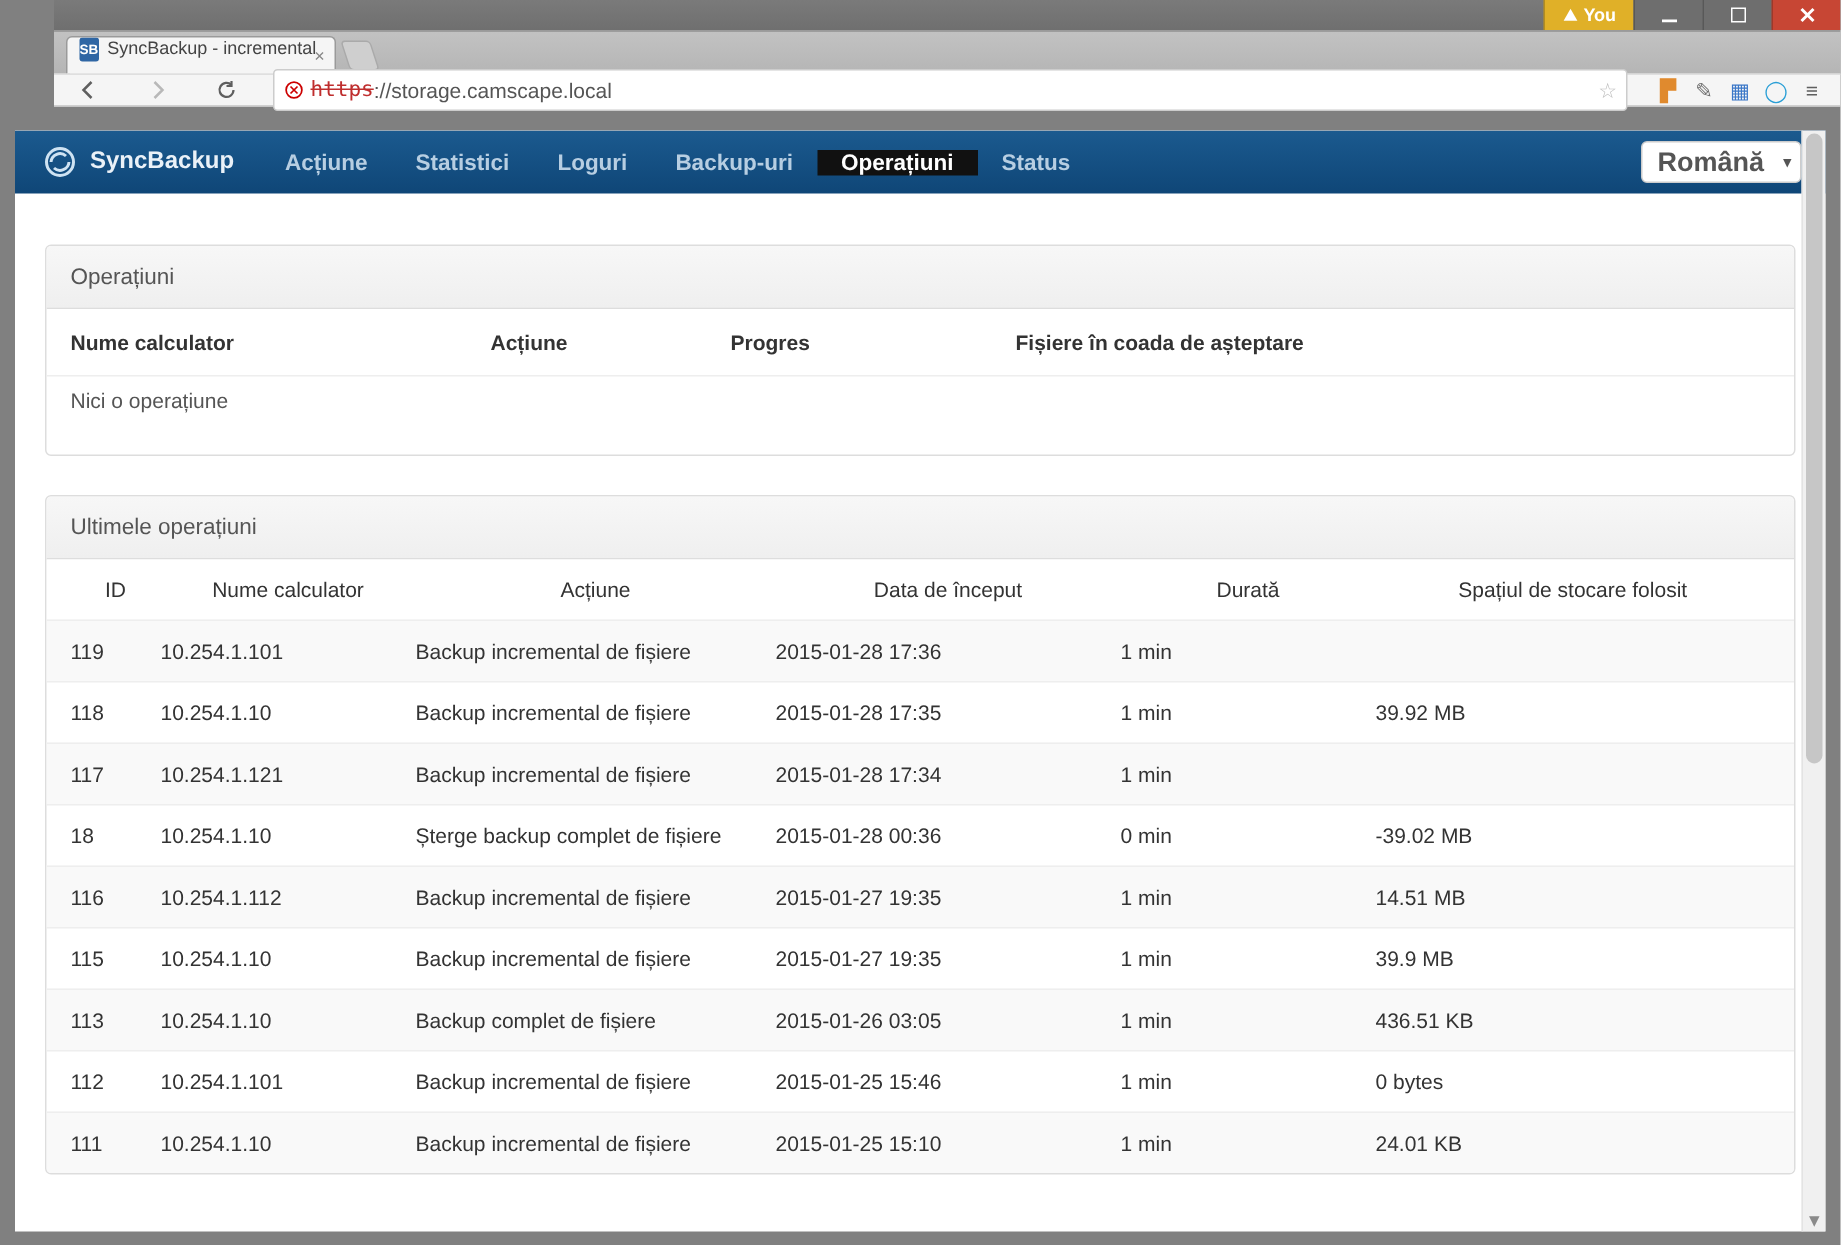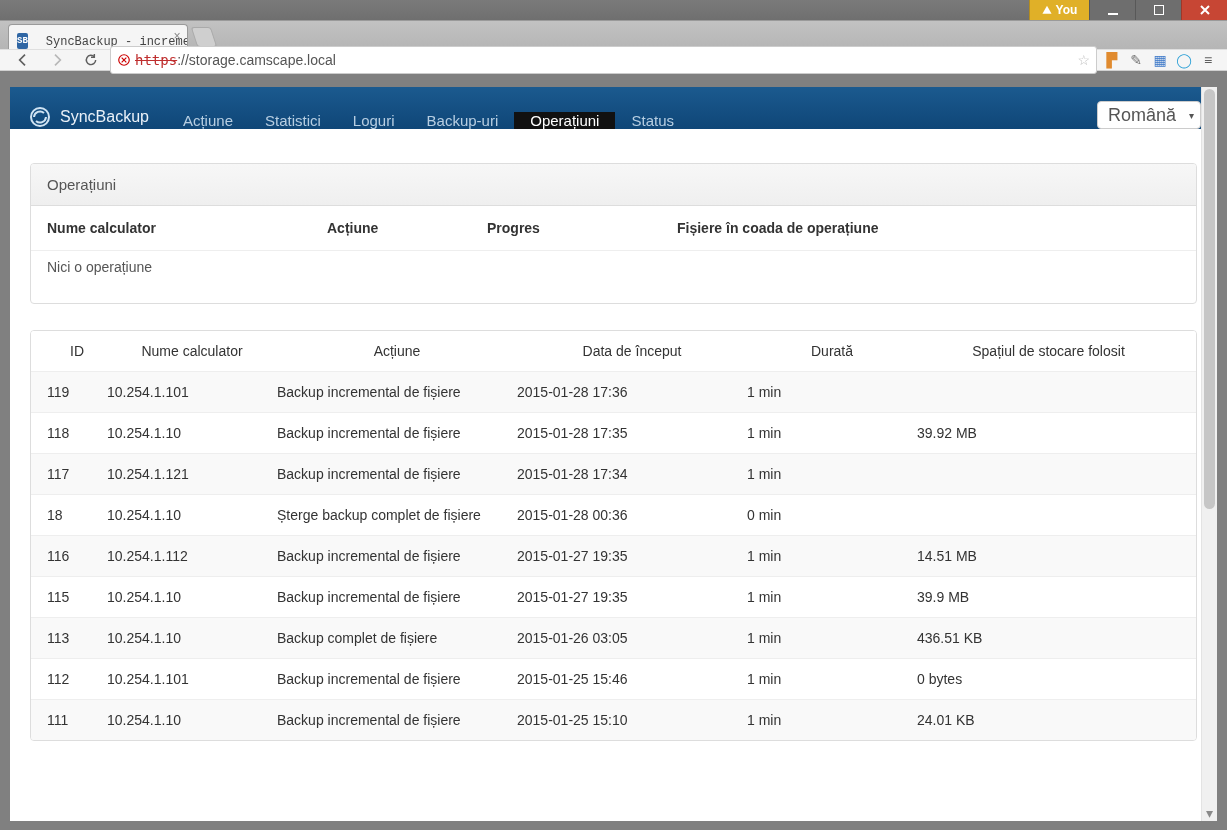--- a/index.html
+++ b/index.html
@@ -3,21 +3,21 @@
 <meta charset="utf-8">
 <style>
   * { box-sizing: border-box; margin: 0; padding: 0; }
   body {
     font-family: "Helvetica Neue", Helvetica, Arial, sans-serif;
     font-size: 14px;
     color: #333;
     background: #808080;
     overflow: hidden;
   }
-  .window { width: 1227px; height: 830px; position: relative; }
+  .window { width: 1227px; height: 830px; position: relative; padding-left: 36px; }
 
   
   .titlebar {
     height: 20px;
     background: linear-gradient(#7a7a7a,#6f6f6f);
     display: flex;
     justify-content: flex-end;
     align-items: stretch;
   }
   .titlebar .tbtn {
@@ -32,31 +32,31 @@
   
   .tabstrip {
     height: 29px;
     background: linear-gradient(#c2c2c2,#b5b5b5);
     border-top:1px solid #9a9a9a;
     display:flex; align-items:flex-end; padding-left:8px;
   }
   .tab {
     height:25px; background:#f5f5f5; border:1px solid #9a9a9a; border-bottom:none;
     border-top-left-radius:4px; border-top-right-radius:4px;
-    display:flex; align-items:flex-end; padding:0 20px 0 8px; gap:18px;
-    font-size:12px; color:#444; position:relative; width:180px; overflow:hidden; white-space:nowrap;font-family:Liberation Mono, monospace;
+    display:flex; align-items:flex-start; padding:0 20px 0 8px; gap:6px;
+    font-size:12px; color:#444; position:relative; width:180px; overflow:hidden; white-space:nowrap;
   }
   .tab .favicon { width:16px; height:16px; background:#2f66a4; color:#fff; font-size:9px; font-weight:bold; display:flex; align-items:center; justify-content:center; border-radius:2px; }
   .tab .tabclose { position:absolute; right:4px; top:6px; width:12px; height:12px; display:flex; align-items:center; justify-content:center; color:#888; }
   .newtab { width:20px; height:20px; background:#cfcfcf; border:1px solid #aaa; margin-left:6px; margin-bottom:2px; border-radius:3px; transform:skew(18deg); }
 
   
   .navrow {
     height:22px; background:#f5f5f5; border-top:1px solid #dfdfdf; border-bottom:1px solid #d0d0d0;
-    display:flex; align-items:center; padding:0 8px; gap:4px;
+    display:flex; align-items:center; padding:0 8px; gap:16px;
   }
   .navbtn { width:30px; height:28px; display:flex; align-items:center; justify-content:center; border-radius:3px; color:#5f5f5f;}
   .navbtn svg { width:16px; height:16px; fill:#5f5f5f; }
   .navbtn.disabled svg { fill:#b8b8b8; }
   .omnibox {
     flex:1; height:28px; background:#fff; border:1px solid #ccc; border-radius:3px;
     display:flex; align-items:center; padding:0 28px 0 6px; position:relative; font-size:14px; color:#555;
   }
   .omnibox .ssl { color:#bf2e2e; text-decoration:line-through; font-family:monospace; }
   .omnibox .star { position:absolute; right:6px; color:#bdbdbd; }
@@ -69,21 +69,21 @@
   
   .viewport { position:absolute; top:87px; left:10px; right:10px; bottom:9px; background:#fff; overflow:hidden; }
   .vscroll { width:16px; position:absolute; right:0; top:0; bottom:0; background:#f0f0f0; border-left:1px solid #e3e3e3;}
   .vscroll .thumb { position:absolute; left:2px; right:2px; top:2px; height:420px; background:#c6c6c6; border-radius:6px;}
   .vscroll .arrow { position:absolute; left:0; right:0; height:16px; display:flex; align-items:center; justify-content:center; color:#8a8a8a; }
   .vscroll .arrow.up{ top:0;} .vscroll .arrow.down{ bottom:0;}
 
   
   .appnav {
     height:42px; background:linear-gradient(#1b5a8f,#0f4677);
-    display:flex; align-items:flex-end; color:#c7dbeb; padding-right:16px;
+    display:flex; align-items:center; color:#c7dbeb; padding-right:16px;font-weight:bold;
   }
   .brand { display:flex; align-items:center; gap:8px; padding:0 18px; color:#eaf1f8; font-size:16px;}
   .brand .logo { width:24px; height:24px; }
   .navitems { display:flex; align-items:stretch; }
   .navitems a { display:flex; align-items:center; padding:0 16px; color:#b7cee2; font-size:15px; text-decoration:none; cursor:pointer;}
   .navitems a.active { background:#111; color:#fff; }
   .langwrap { margin-left:auto; display:flex; align-items:center; }
   .lang { height:28px; background:#fff; border:1px solid #ccc; border-radius:4px; padding:0 24px 0 10px; font-size:18px; color:#555; position:relative; display:flex; align-items:center;}
   .lang::after { content:"▾"; position:absolute; right:6px; color:#555; font-size:10px;}
 
@@ -205,29 +205,30 @@
 
     <div class="page">
 
       <div class="panel">
         <div class="panel-head">Operațiuni</div>
         <div class="panel-body">
           <div class="ops-head">
             <span>Nume calculator</span>
             <span>Acțiune</span>
             <span>Progres</span>
-            <span>Fișiere în coada de operațiune</span>
+            <span>Fișiere în coada de așteptare</span>
           </div>
           <div class="ops-row empty">
             <span>Nici o operațiune</span>
           </div>
         </div>
       </div>
 
       <div class="panel">
+        <div class="panel-head">Ultimele operațiuni</div>
         <div class="panel-body">
           <div class="hist-head">
             <span>ID</span>
             <span>Nume calculator</span>
             <span>Acțiune</span>
             <span>Data de început</span>
             <span>Durată</span>
             <span>Spațiul de stocare folosit</span>
           </div>
           <div id="history-rows">
@@ -252,20 +253,21 @@
                 <span>Backup incremental de fișiere</span>
                 <span>2015-01-28 17:34</span>
                 <span>1 min</span>
               </div>
               <div class="hist-row">
                 <span>18</span>
                 <span>10.254.1.10</span>
                 <span>Șterge backup complet de fișiere</span>
                 <span>2015-01-28 00:36</span>
                 <span>0 min</span>
+                <span>-39.02 MB</span>
               </div>
               <div class="hist-row">
                 <span>116</span>
                 <span>10.254.1.112</span>
                 <span>Backup incremental de fișiere</span>
                 <span>2015-01-27 19:35</span>
                 <span>1 min</span>
                 <span>14.51 MB</span>
               </div>
               <div class="hist-row">

